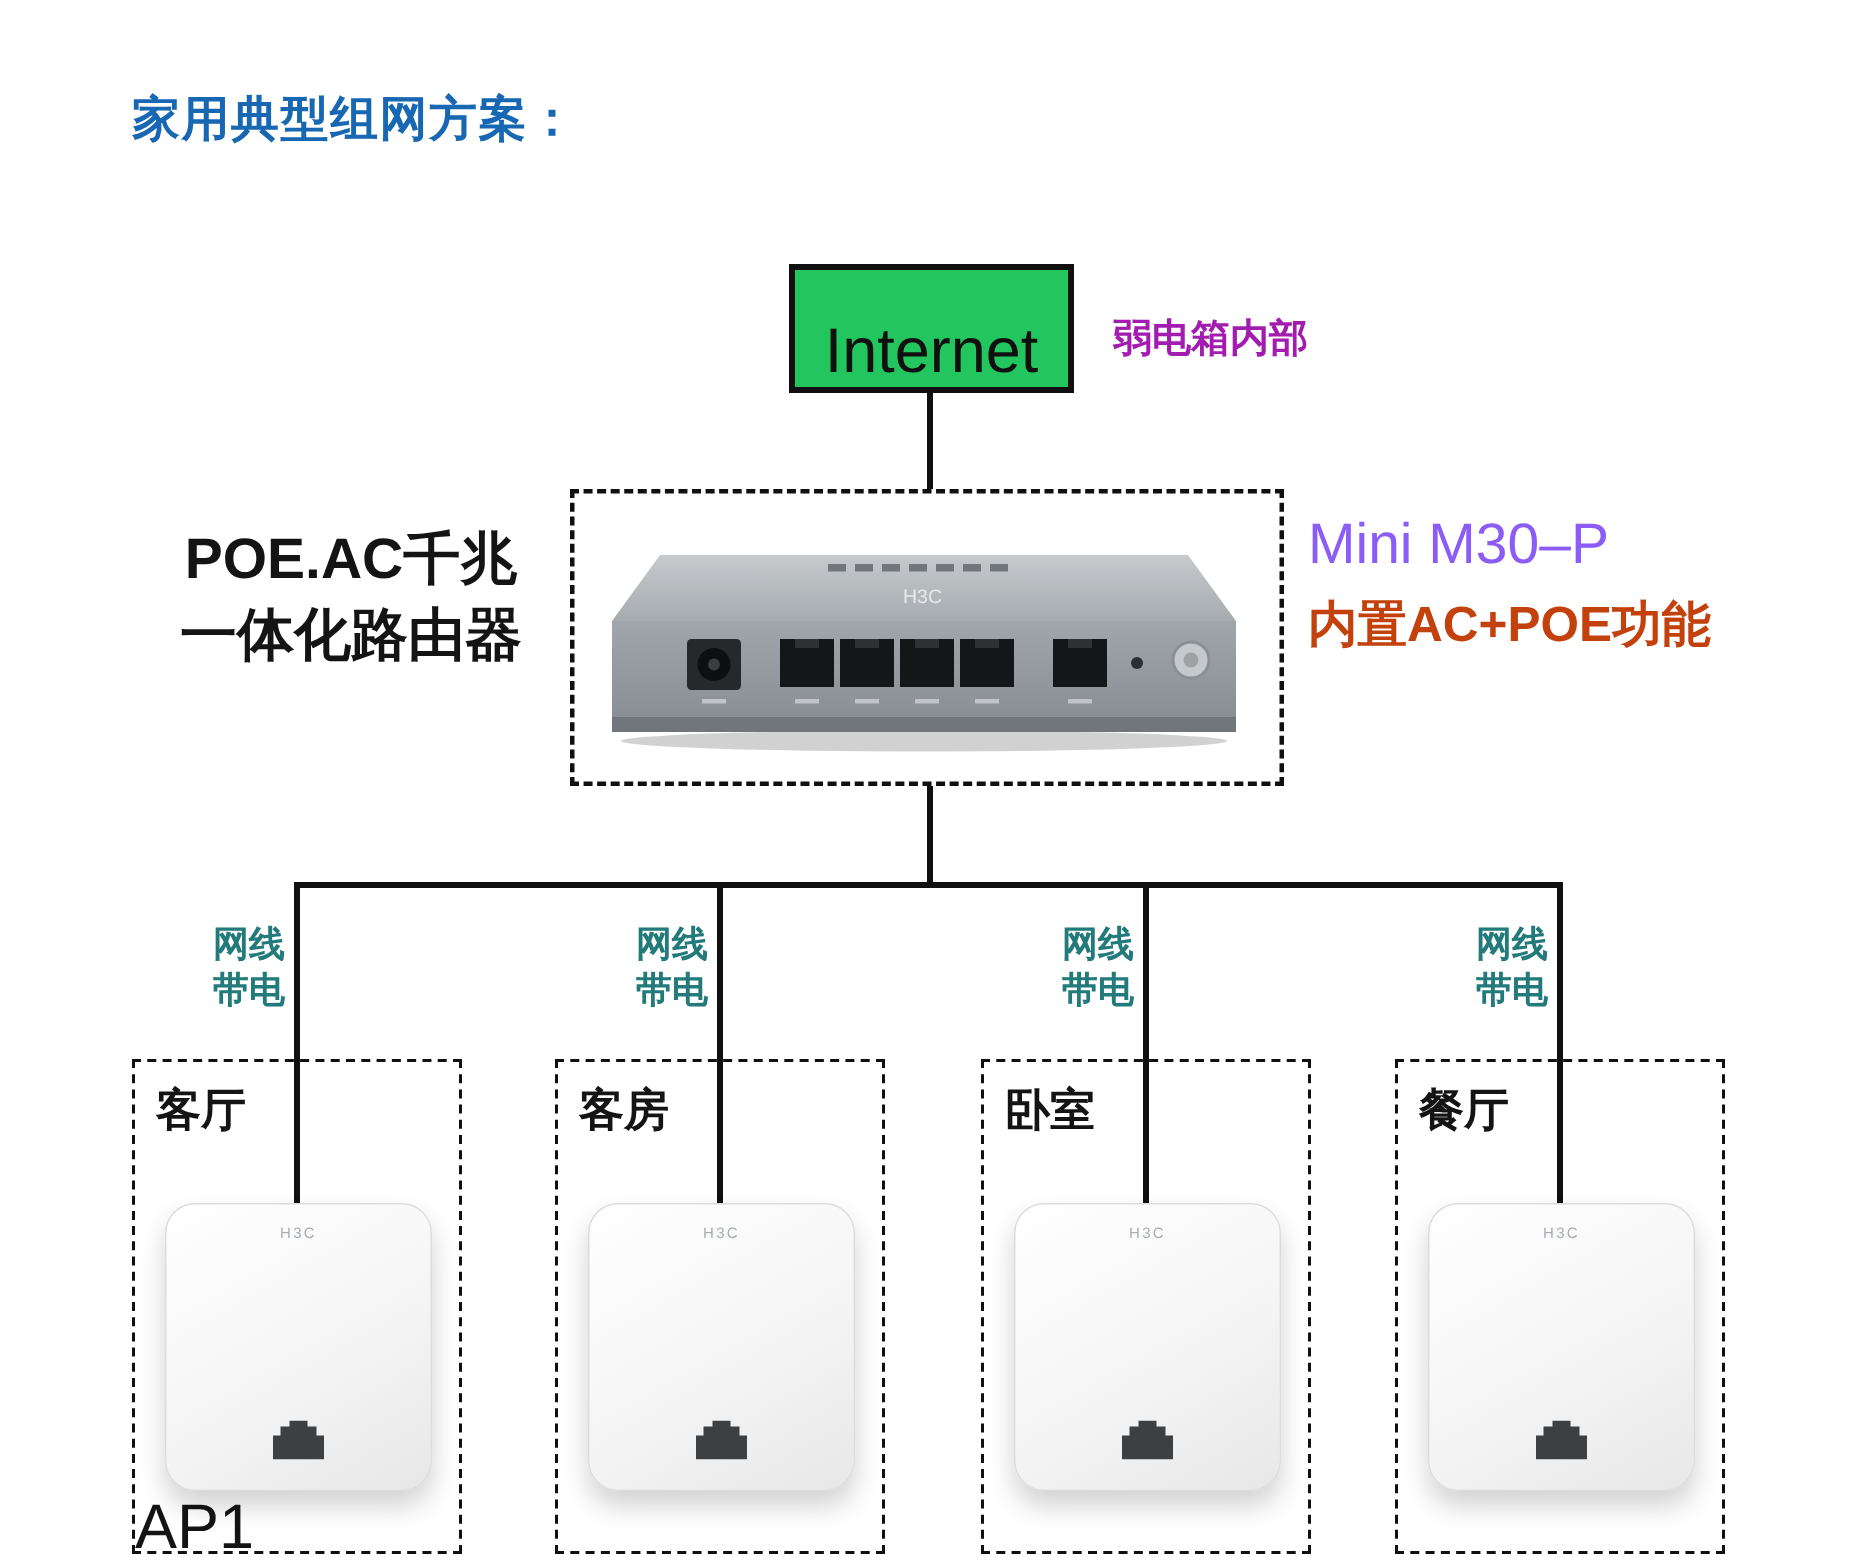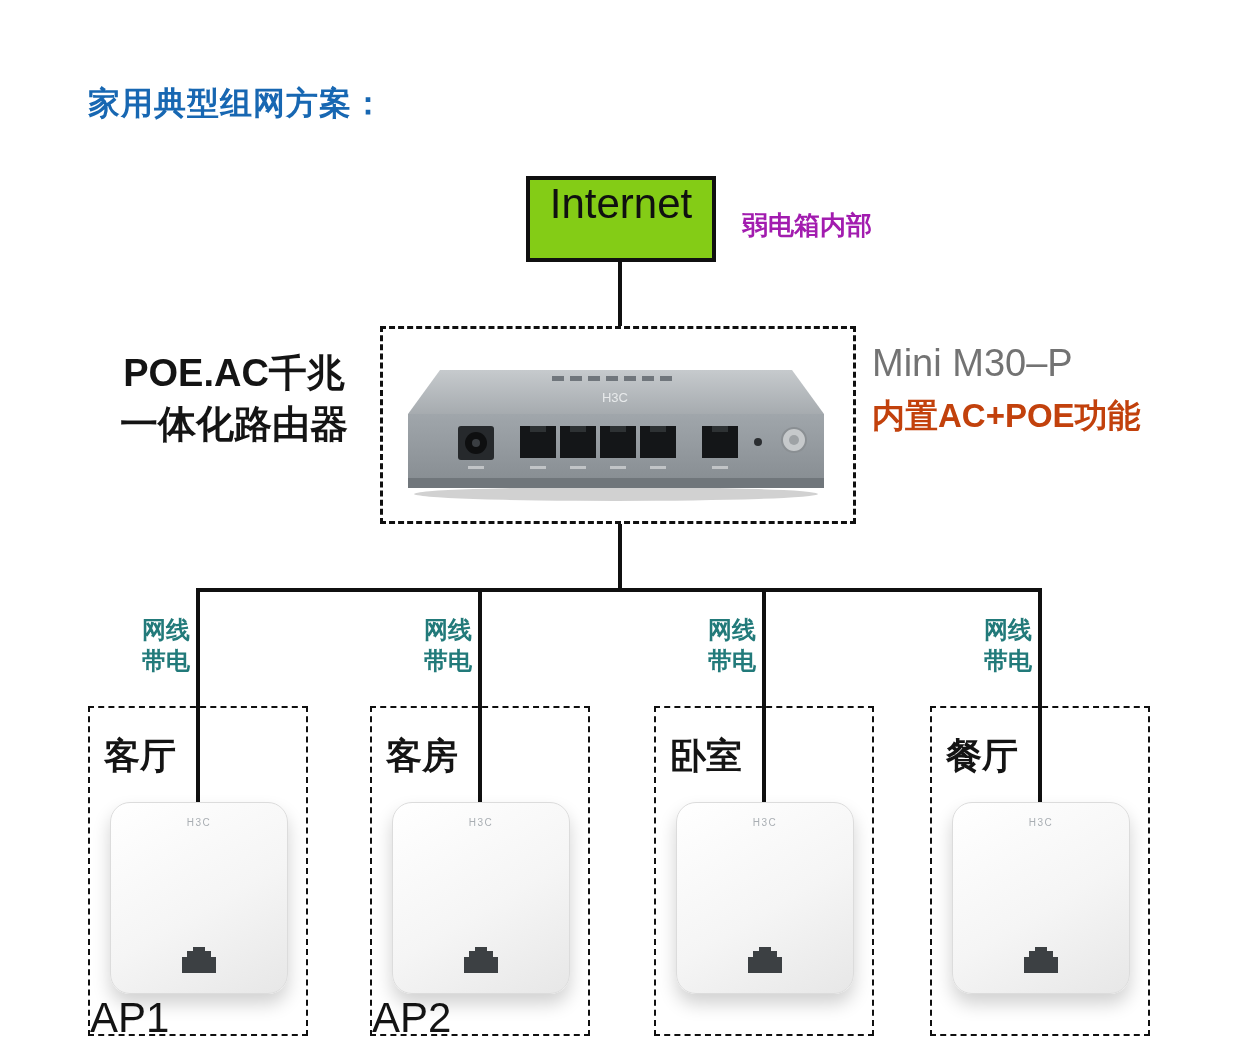--- a/index.html
+++ b/index.html
@@ -1,50 +1,50 @@
 <!DOCTYPE html>
 <html><head>
 <meta charset="utf-8">
 <style>
   * { margin:0; padding:0; box-sizing:border-box; }
   html,body { background:#ffffff; }
   .stage {
     position:relative; width:1242px; height:1043px; background:#ffffff;
     font-family:"Liberation Sans","DejaVu Sans",sans-serif; overflow:hidden;
   }
-  .title { position:absolute; left:88px; top:58px; font-size:32px; font-weight:700; color:#1767b2; letter-spacing:1px;margin-top:24px; }
+  .title { position:absolute; left:88px; top:58px; font-size:32px; font-weight:700; color:#1767b2; letter-spacing:1px; }
 
   .internet-box {
     position:absolute; left:526px; top:176px; width:190px; height:86px;
-    border:4px solid #101010; display:flex; align-items:flex-start; justify-content:center; background:#84cc16;
+    border:4px solid #101010; display:flex; align-items:flex-end; justify-content:center; background:#22c55e;
   }
   .internet-label { font-size:42px; color:#101010; white-space:nowrap; }
   .wiring-note { position:absolute; left:742px; top:208px; font-size:26px; font-weight:700; color:#a21caf; }
 
   .vline, .hline { position:absolute; background:#101010; }
   .line-inet { left:618px; top:262px; width:4px; height:64px; }
   .line-router-down { left:618px; top:524px; width:4px; height:68px; }
   .bus { left:196px; top:588px; width:846px; height:4px; }
   .drop { width:4px; top:590px; height:212px; }
   .drop.p1 { left:196px; } .drop.p2 { left:478px; } .drop.p3 { left:762px; } .drop.p4 { left:1038px; }
 
   .router-box { position:absolute; left:380px; top:326px; width:476px; height:198px; border:3px dashed #101010; background:transparent; }
   .router-svg { position:absolute; left:402px; top:364px; width:428px; height:138px; }
 
   .left-label { position:absolute; left:90px; top:348px; width:288px; text-align:center; font-size:38px; font-weight:600; color:#141414; line-height:1.35; }
-  .model-label { position:absolute; left:872px; top:342px; font-size:38px; color:#737373; }
+  .model-label { position:absolute; left:872px; top:342px; font-size:38px; color:#8b5cf6; }
   .feature-label { position:absolute; left:872px; top:394px; font-size:33px; font-weight:700; color:#c2410c; }
 
   .cable-label { position:absolute; top:614px; width:86px; text-align:right; font-size:24px; font-weight:700; color:#227a7a; line-height:1.3; }
   .cable-label span { display:block; }
   .cable-label.p1 { left:104px; } .cable-label.p2 { left:386px; } .cable-label.p3 { left:670px; } .cable-label.p4 { left:946px; }
 
   .branch-box { position:absolute; top:706px; width:220px; height:330px; border:2px dashed #101010; background:transparent; }
   .branch-box.p1 { left:88px; } .branch-box.p2 { left:370px; } .branch-box.p3 { left:654px; } .branch-box.p4 { left:930px; }
-  .room-label { position:absolute; left:14px; top:24px; font-size:36px; font-weight:700; color:#141414; }
+  .room-label { position:absolute; left:14px; top:12px; font-size:30px; font-weight:700; color:#141414; }
 
   .ap-device {
     position:absolute; left:20px; top:94px; width:178px; height:192px; border-radius:20px;
     background:linear-gradient(150deg,#ffffff 0%,#f5f5f5 55%,#e7e7e7 100%);
     border:1px solid #dcdcdc; box-shadow:0 10px 18px rgba(0,0,0,0.18); z-index:2;
   }
   .ap-brand { position:absolute; top:14px; width:100%; text-align:center; font-size:10px; color:#a9aeb3; letter-spacing:1.5px; }
   .ap-port { position:absolute; left:50%; transform:translateX(-50%); bottom:20px; width:34px; height:26px; }
   .ap-label { position:absolute; top:286px; width:100%; text-align:left; font-size:42px; color:#141414; }
 </style>
@@ -164,21 +164,20 @@
   </div>
 
   <div class="branch-box p2">
     <div class="room-label">客房</div>
     <div class="ap-device">
       <div class="ap-brand">H3C</div>
       <svg class="ap-port" viewBox="0 0 34 26">
         <polygon points="0,26 0,10 5,10 5,4 11,4 11,0 23,0 23,4 29,4 29,10 34,10 34,26" fill="#3c4043"></polygon>
       </svg>
     </div>
-    <div class="ap-label">AP2</div>
   </div>
 
   <div class="branch-box p3">
     <div class="room-label">卧室</div>
     <div class="ap-device">
       <div class="ap-brand">H3C</div>
       <svg class="ap-port" viewBox="0 0 34 26">
         <polygon points="0,26 0,10 5,10 5,4 11,4 11,0 23,0 23,4 29,4 29,10 34,10 34,26" fill="#3c4043"></polygon>
       </svg>
     </div>

